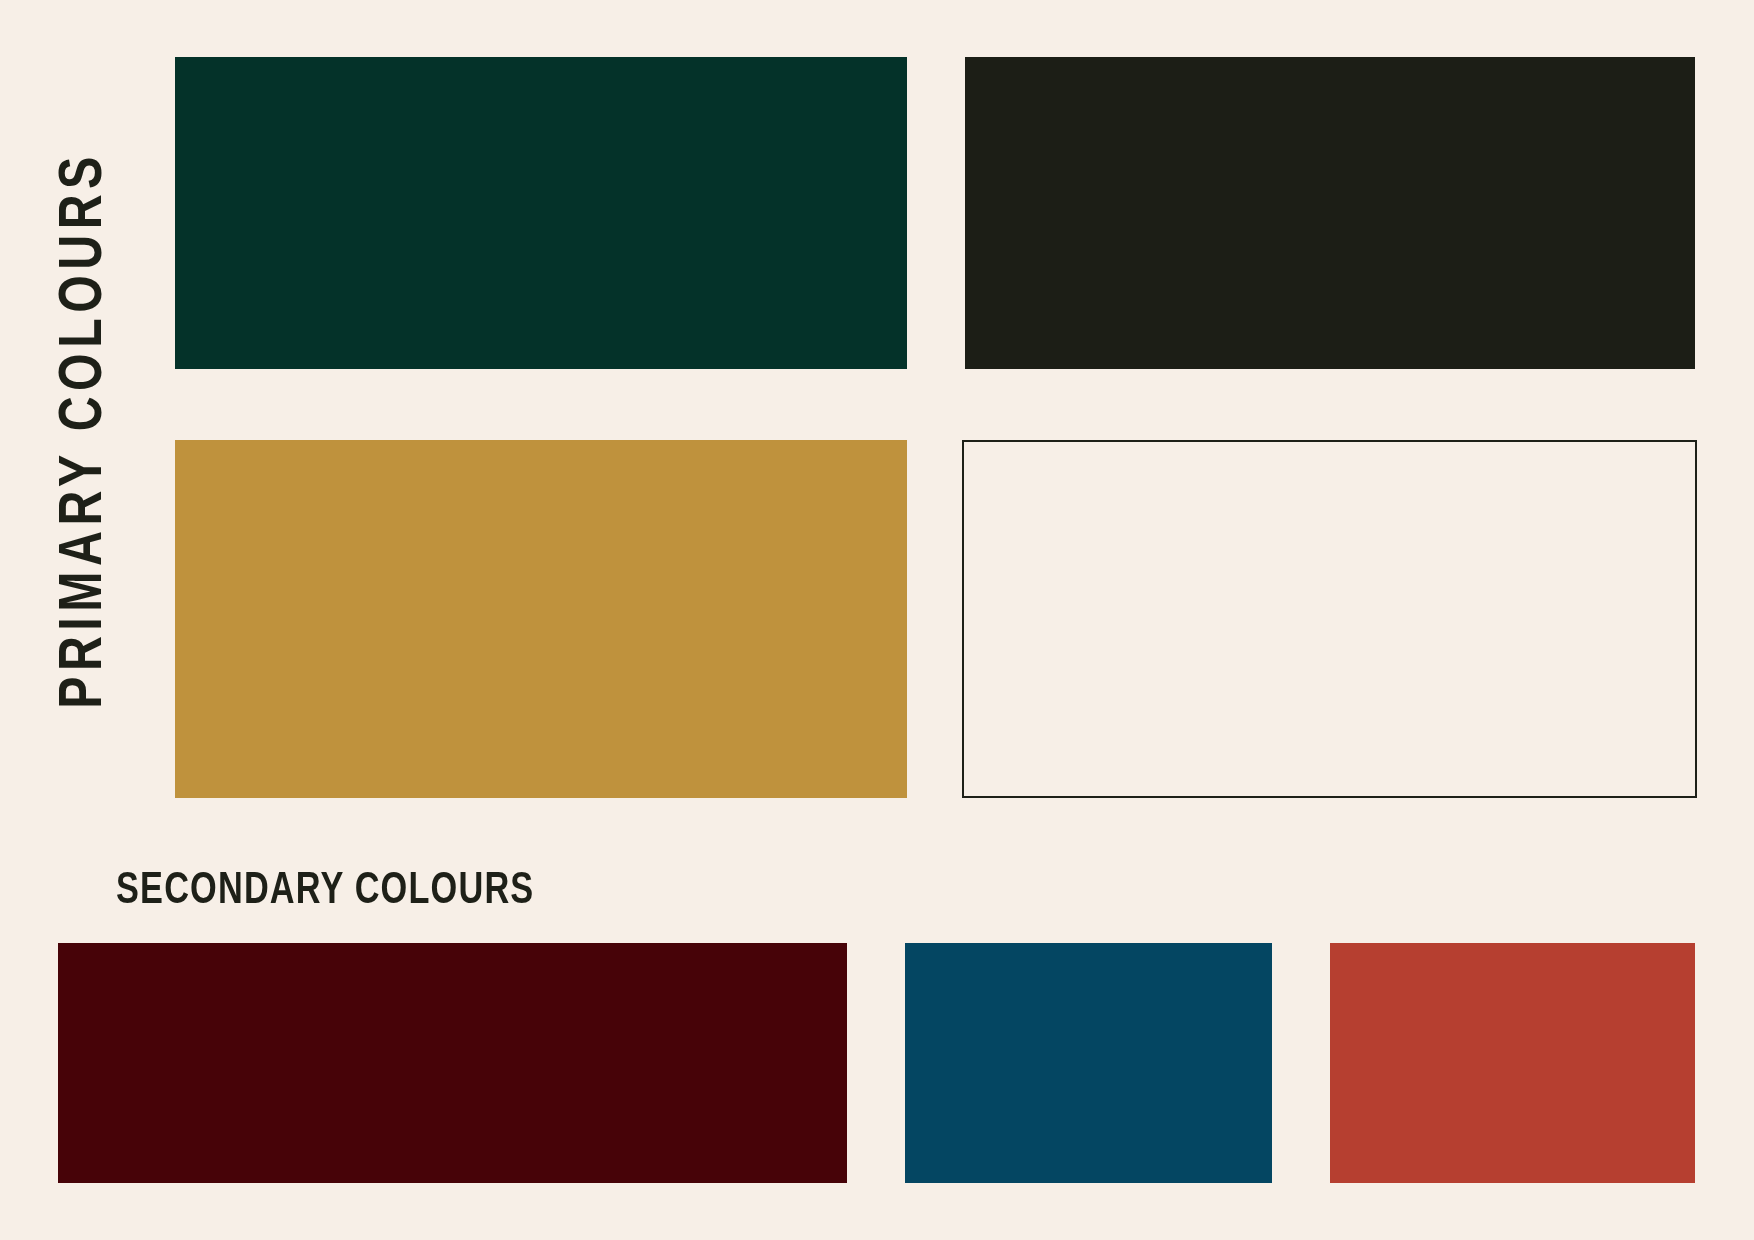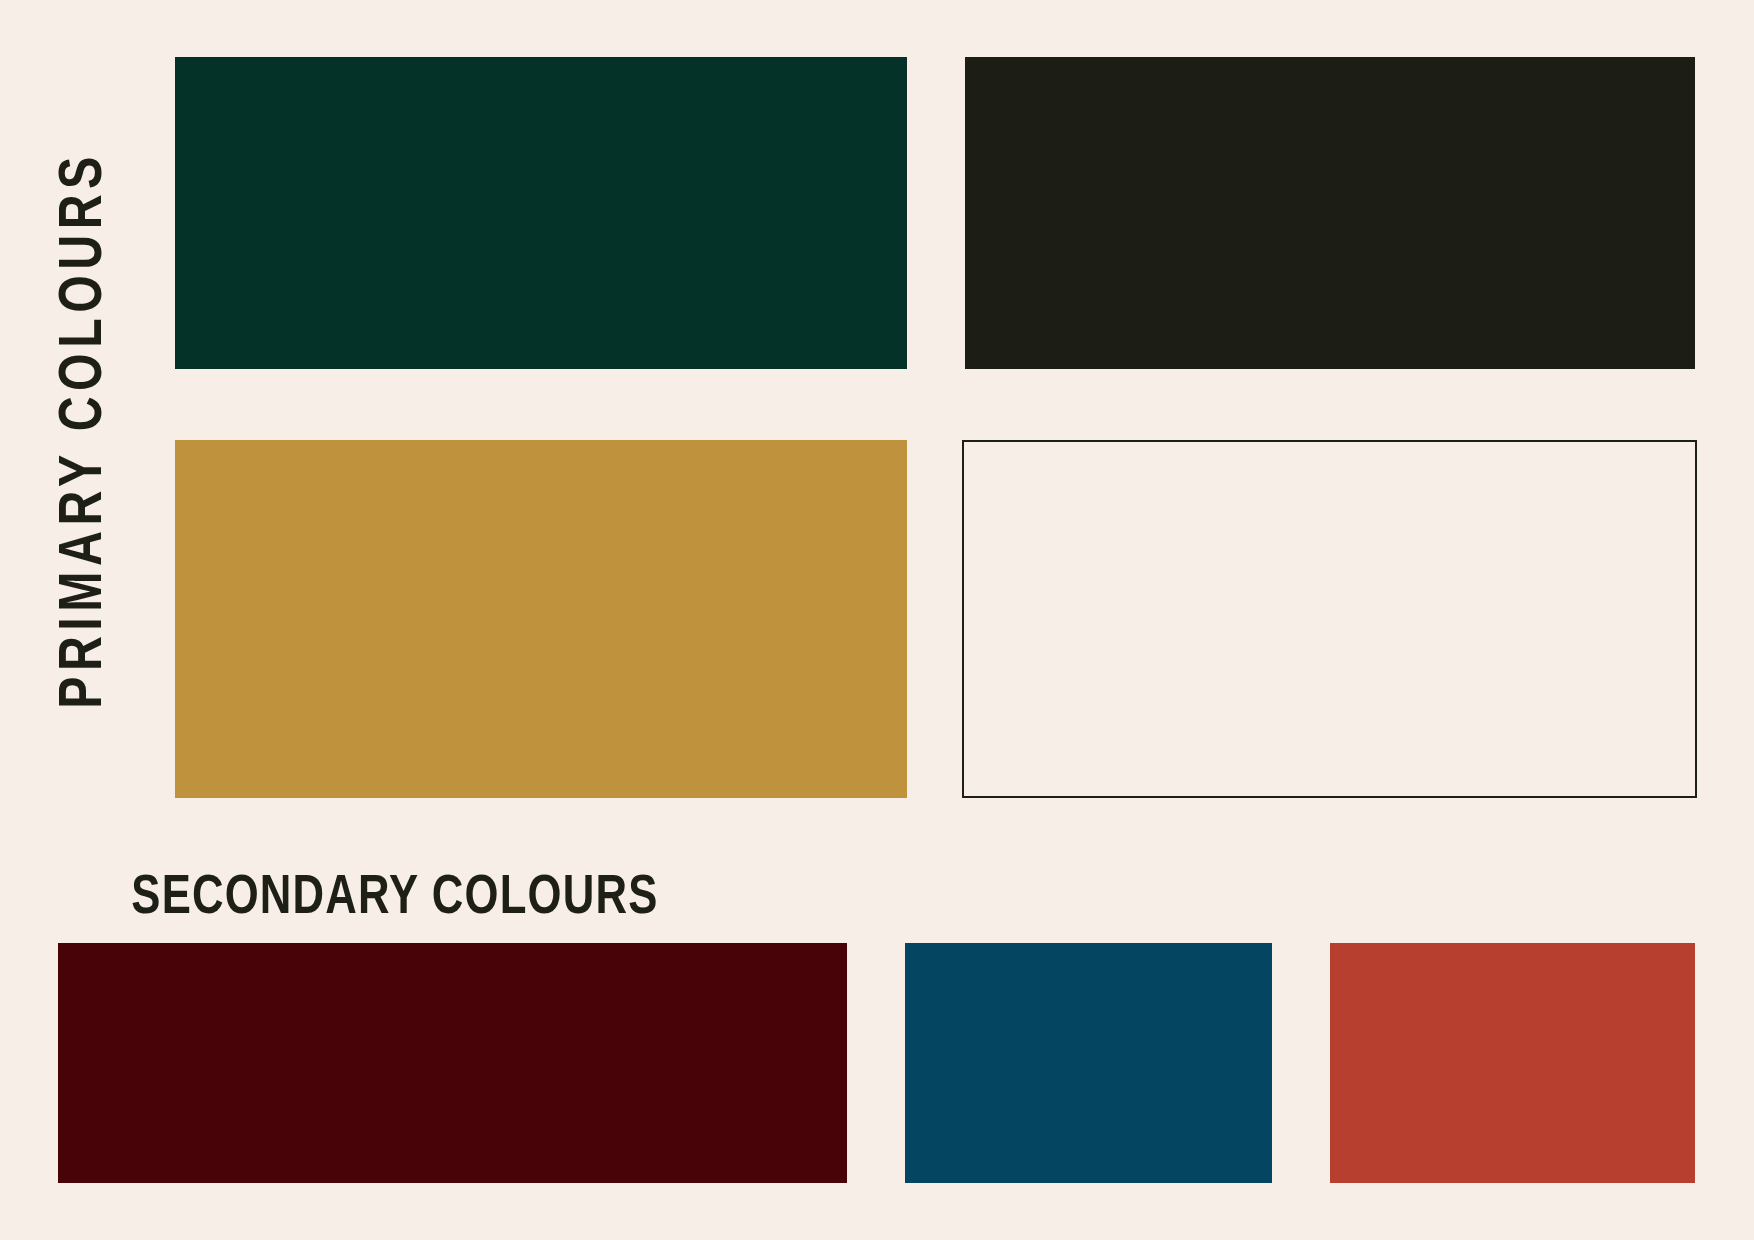--- a/index.html
+++ b/index.html
@@ -84,21 +84,21 @@
     border: 2px solid #1e2018;
   }
 
   
   #secondary-heading {
     position: absolute;
     left: 57px;
     top: 866px;
     font-family: "Liberation Sans", sans-serif;
     font-weight: 700;
-    font-size: 56px;
+    font-size: 44px;
     letter-spacing: 1.5px;
     line-height: 1;
     color: #1e2018;
     white-space: nowrap;
   }
 
   
   #swatch-secondary-burgundy {
     left: 58px;
     top: 943px;

